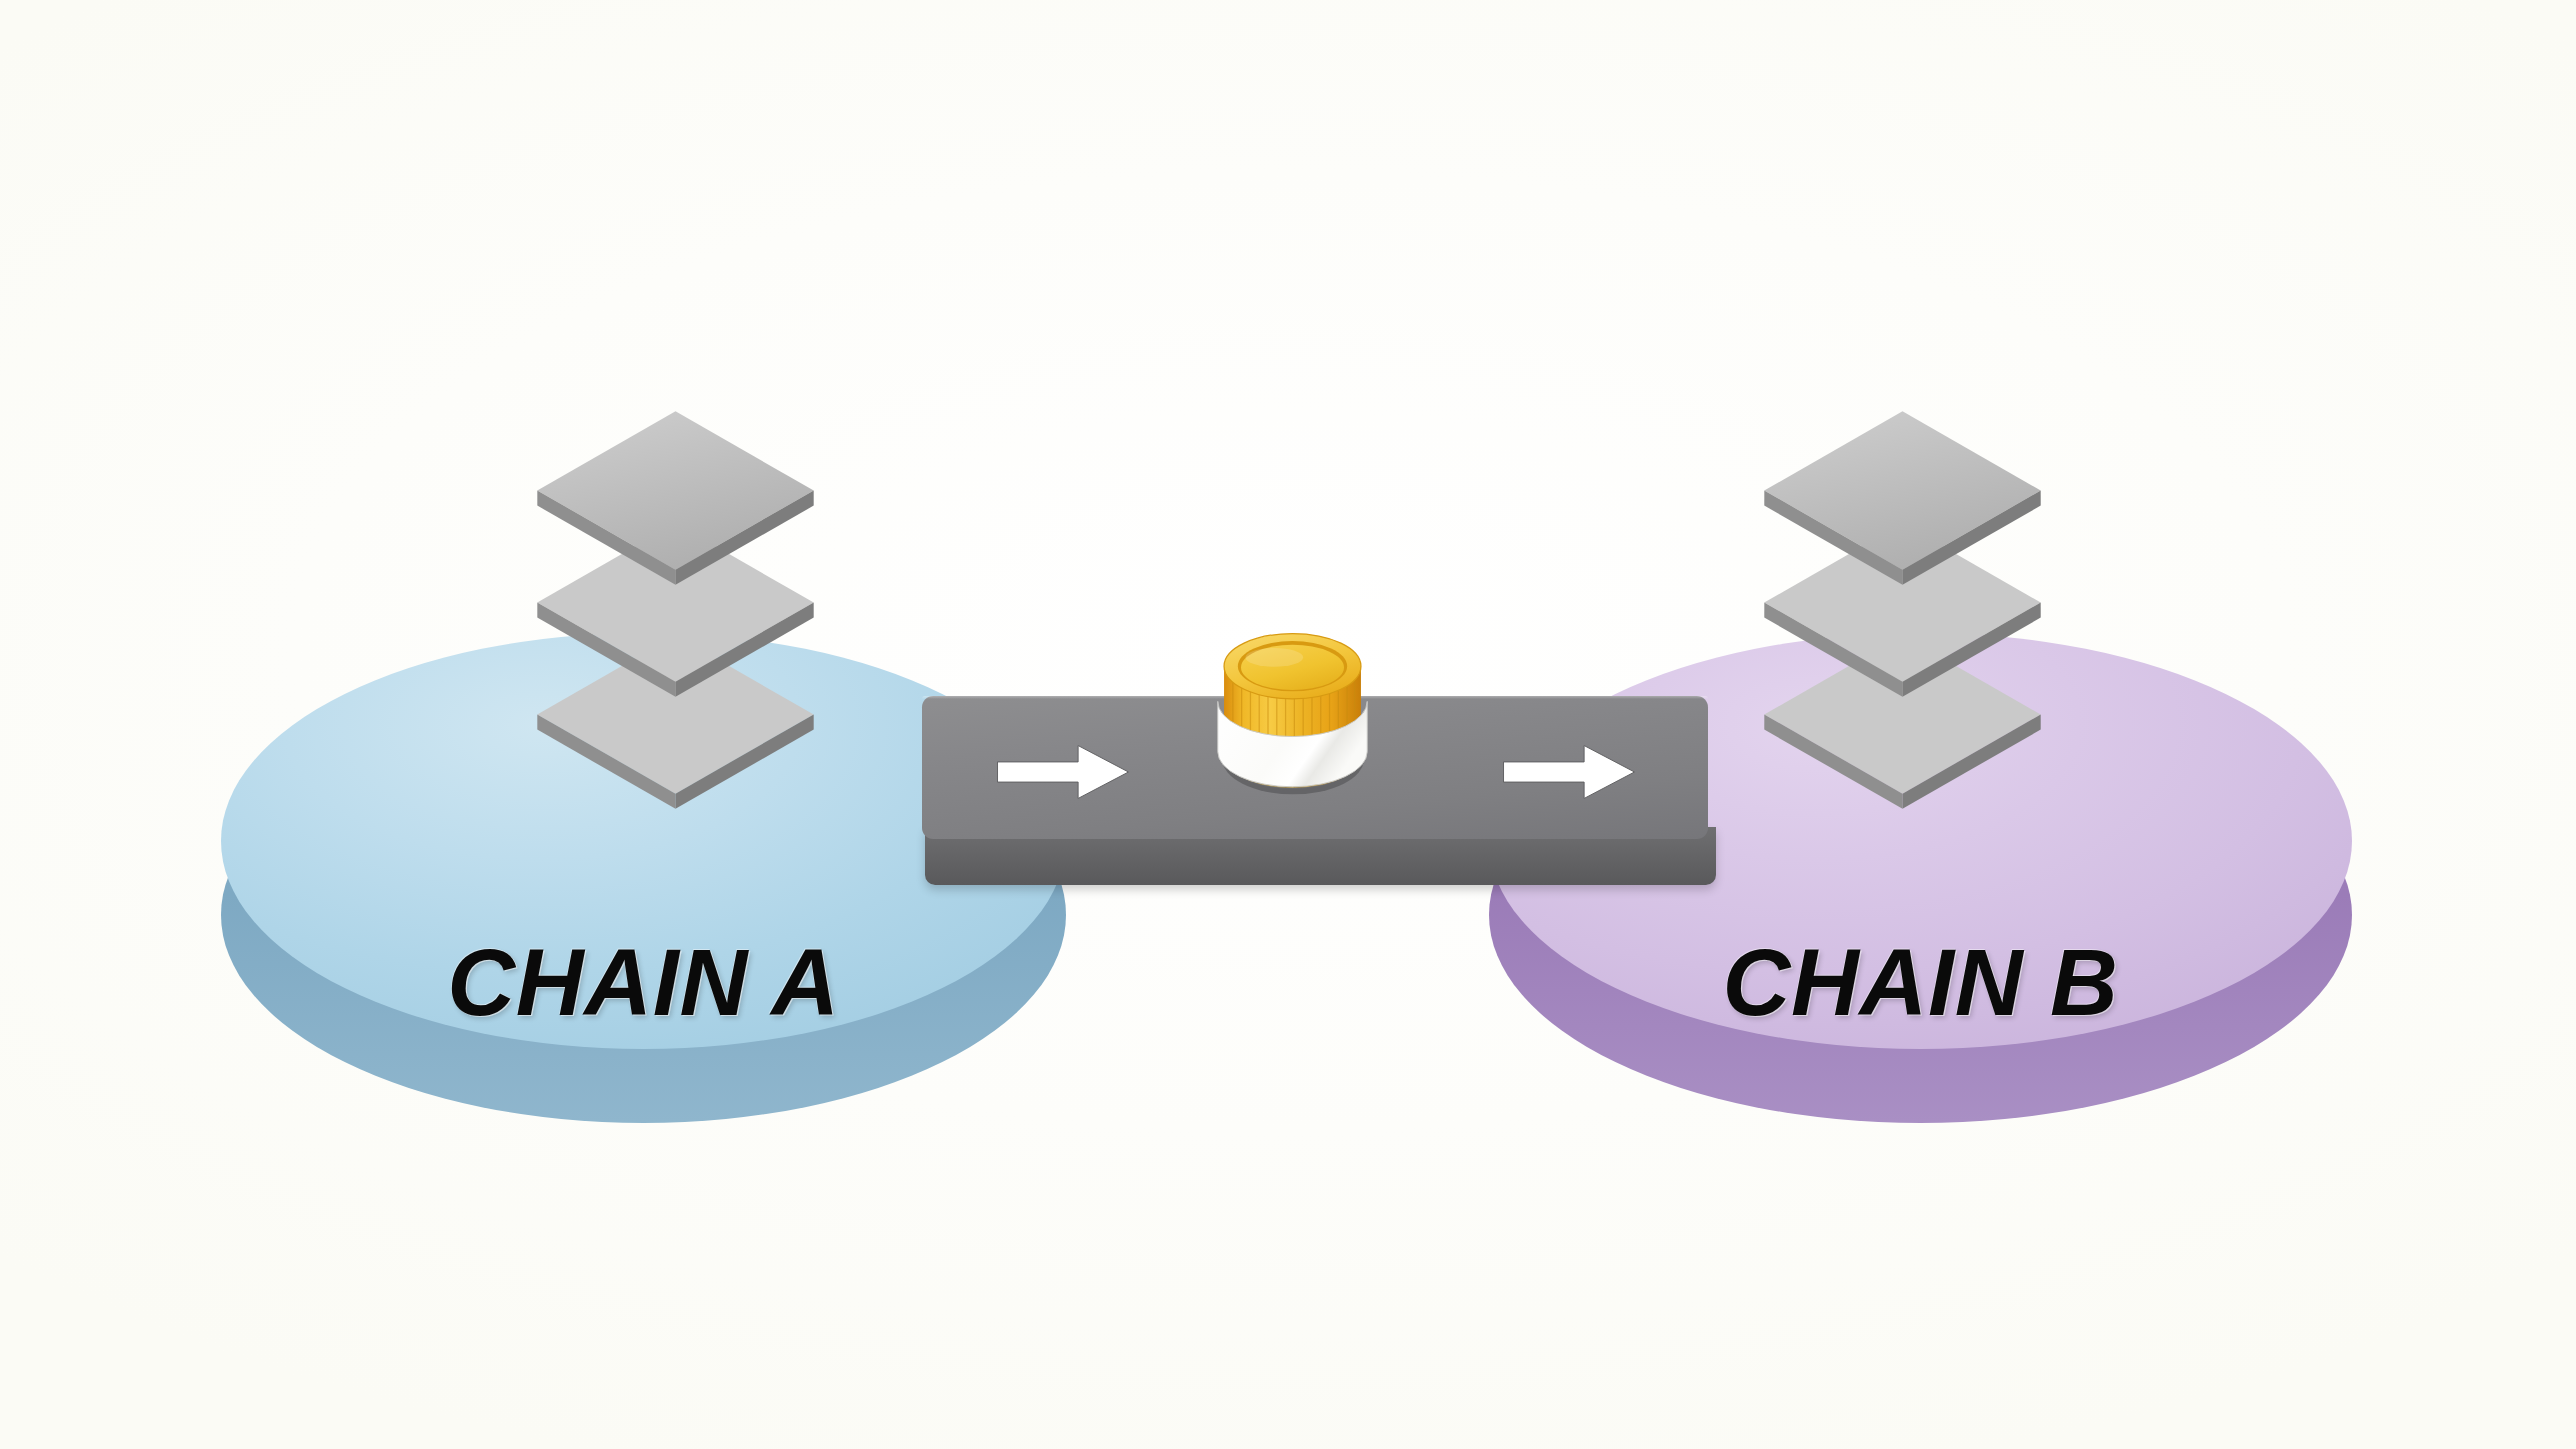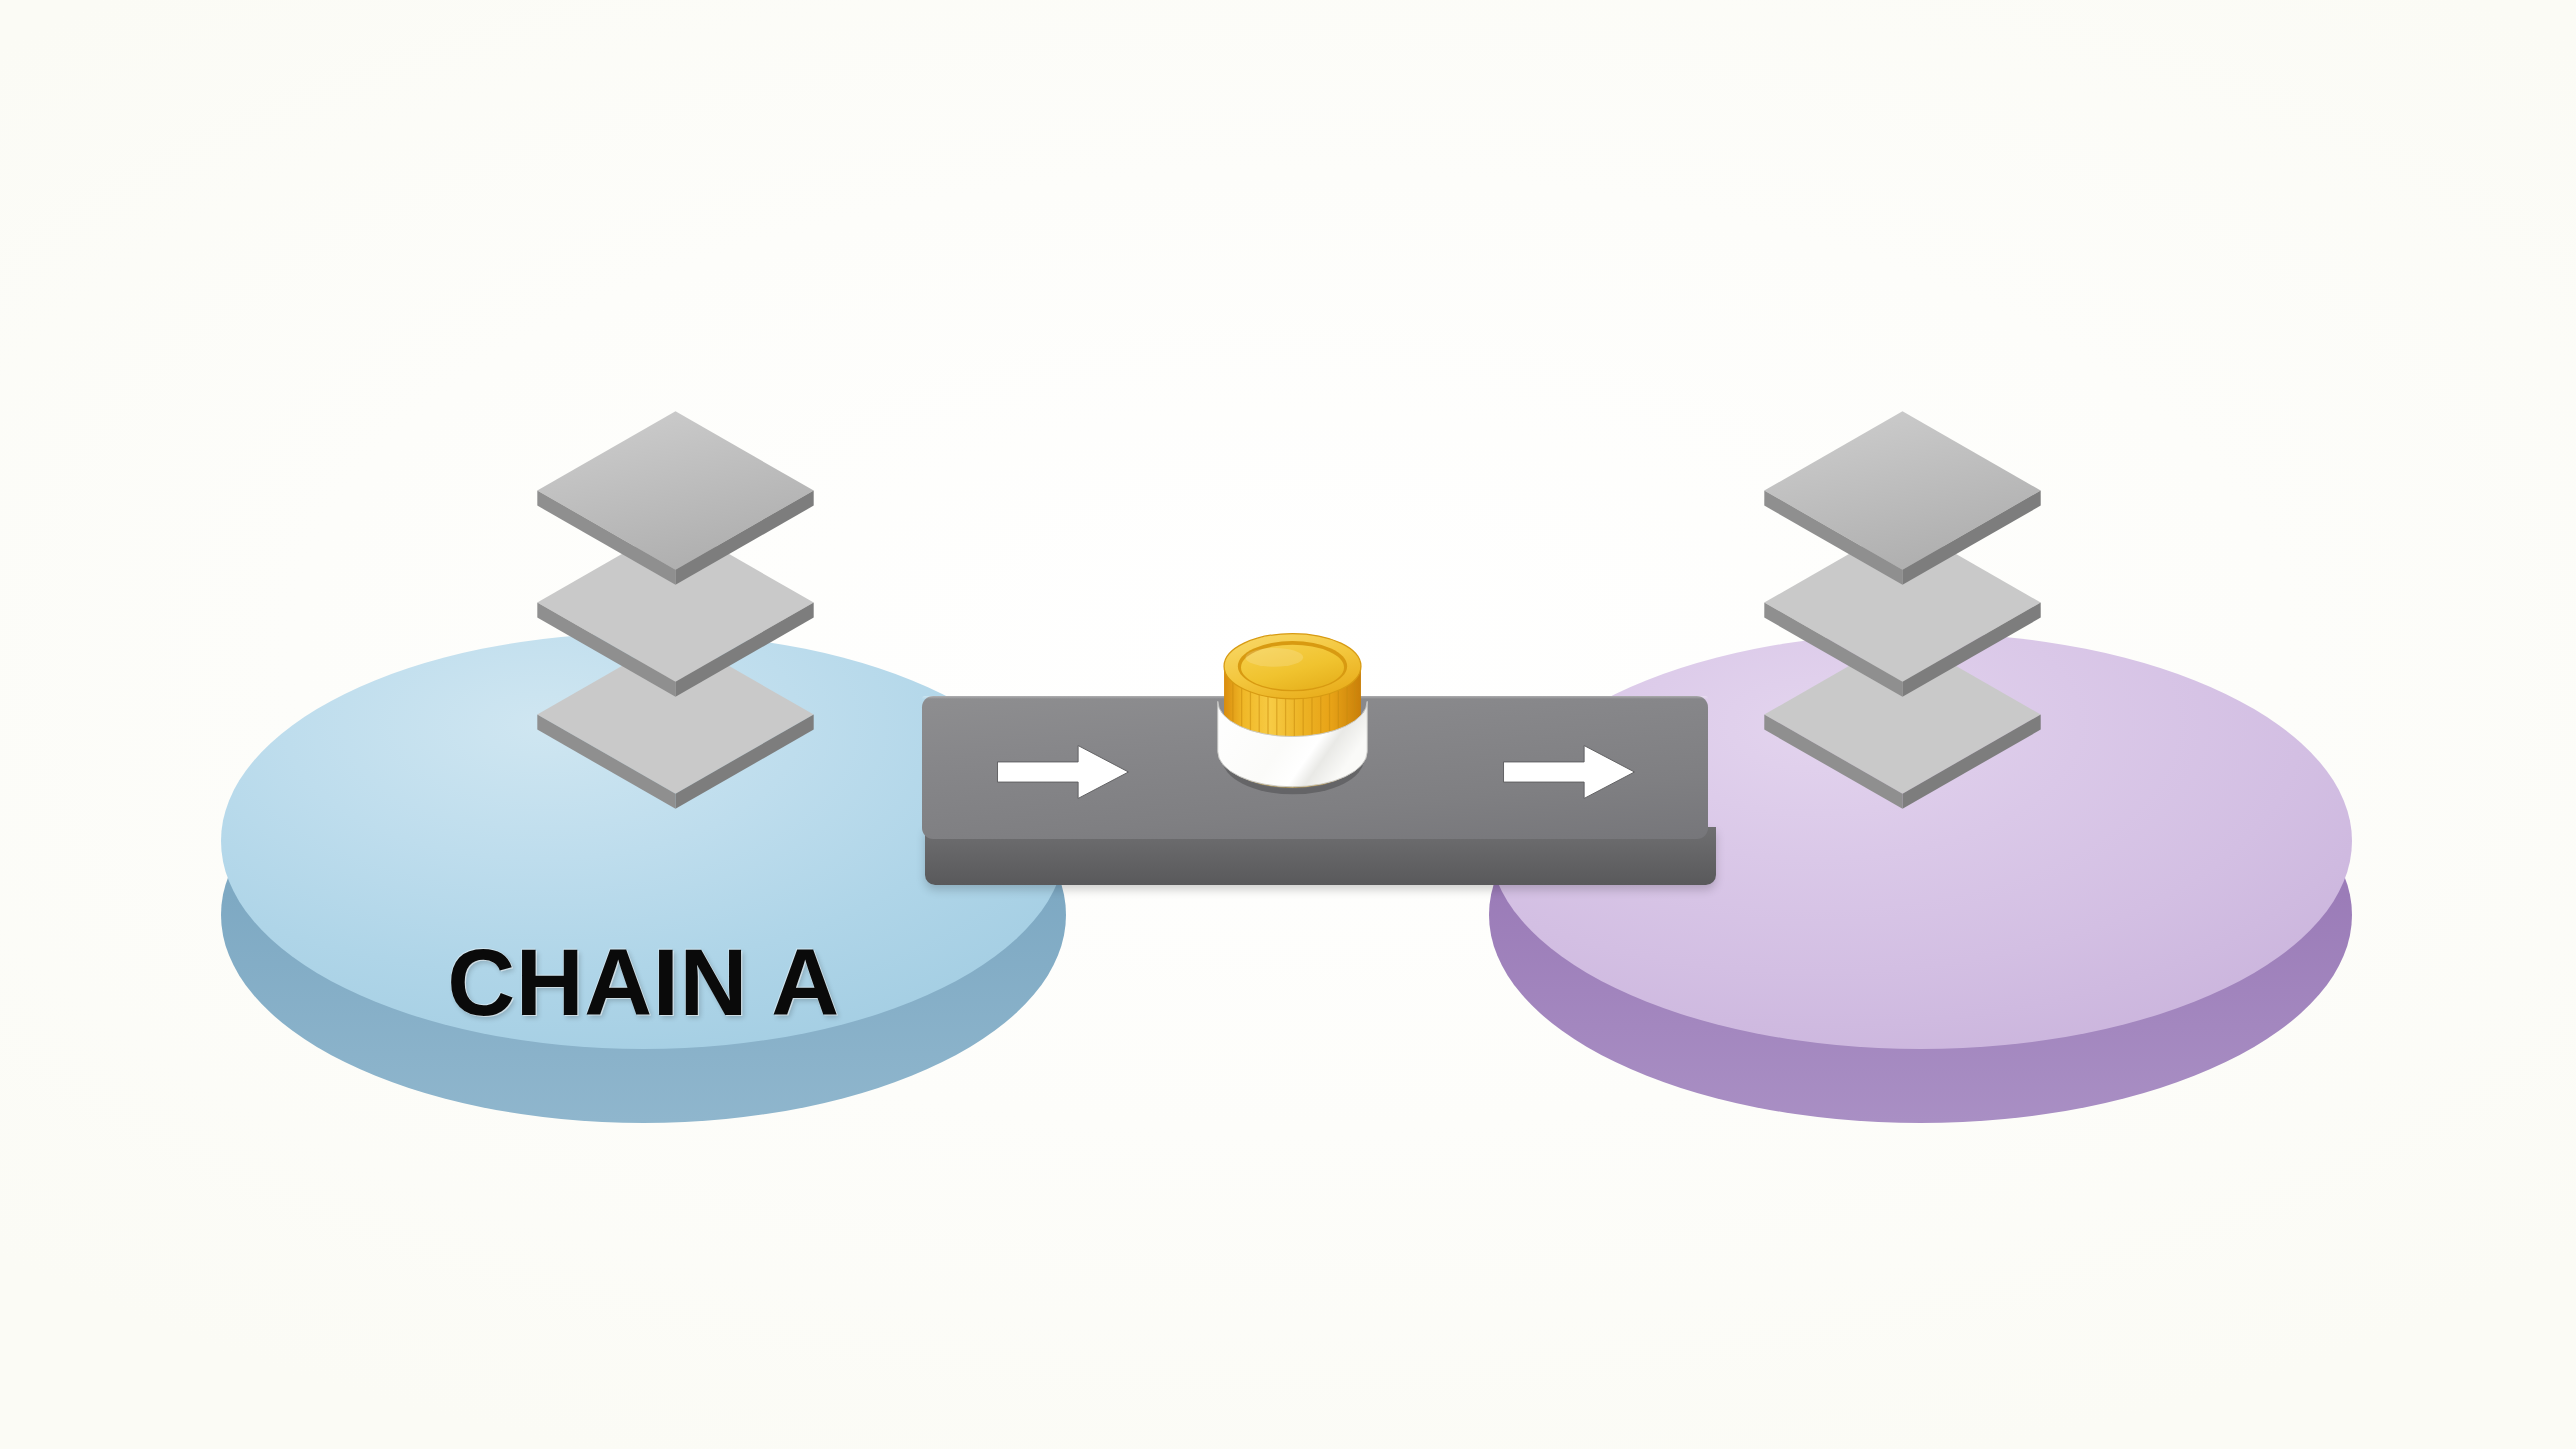--- a/index.html
+++ b/index.html
@@ -49,20 +49,21 @@
     font-weight: bold;
     color: #0a0a0a;
     letter-spacing: 0.6px;
     font-family: "Liberation Sans", sans-serif;
     text-shadow:
        1.3px 1.3px 0 rgba(255,255,255,0.55),
       -0.6px -0.6px 0 rgba(255,255,255,0.45),
        2.5px 3.1px 5.7px rgba(0,0,0,0.18);
     white-space: nowrap;
     user-select: none;
+    font-style: italic;
   }
 
   
   #platform-a { left: 221px; top: 633px; width: 845px; height: 491px; }
   #platform-a .disc-side {
     top: 74px; width: 845px; height: 416px;
     background: linear-gradient(180deg, #86b0c9 0%, #7ea9c3 45%, #8fb6cd 100%);
   }
   #platform-a .disc-top {
     width: 845px; height: 416px;
@@ -307,14 +308,17 @@
       <ellipse cx="125" cy="66" rx="82" ry="36" fill="url(#topInner)"></ellipse>
 
       <ellipse cx="96" cy="50" rx="46" ry="15" fill="#ffffff" opacity="0.16"></ellipse>
     </svg>
   </div>
 
   <div class="platform" style="left:221px; top:633px; width:845px; height:491px; pointer-events:none;">
     <div class="disc-label nosel" style="top:296px; font-size:94px;">CHAIN A</div>
   </div>
 
+  <div class="platform" style="left:1489px; top:633px; width:863px; height:491px; pointer-events:none;">
+    <div class="disc-label nosel" style="top:296px; font-size:94px;">CHAIN B</div>
+  </div>
 </div>
 
 
 </body></html>

